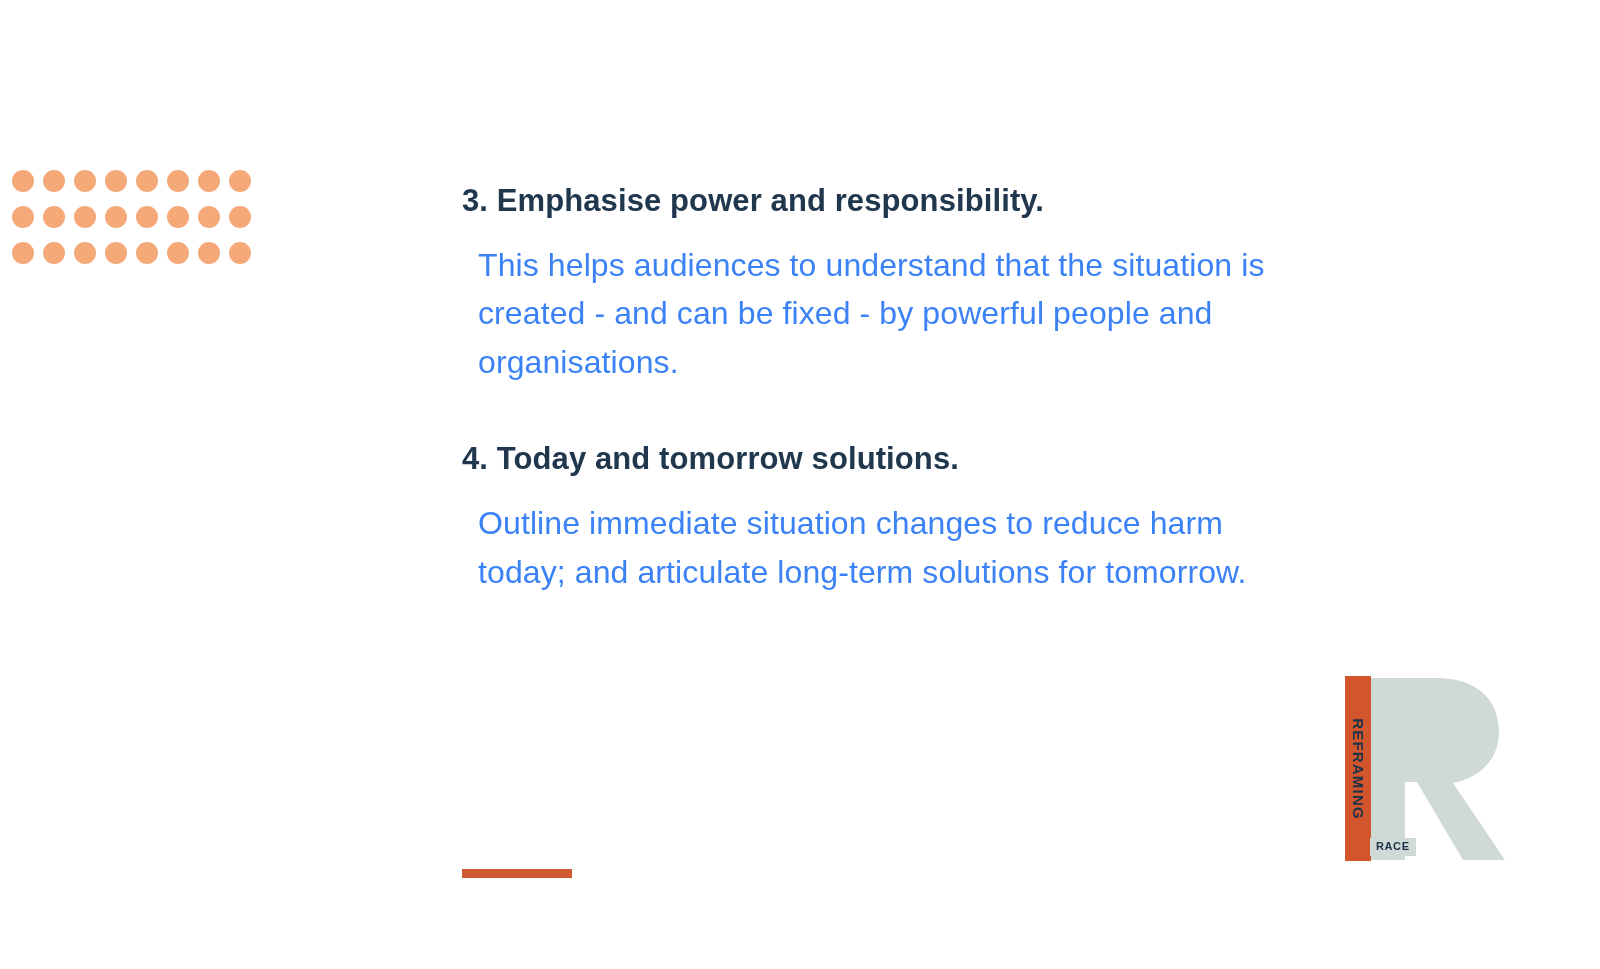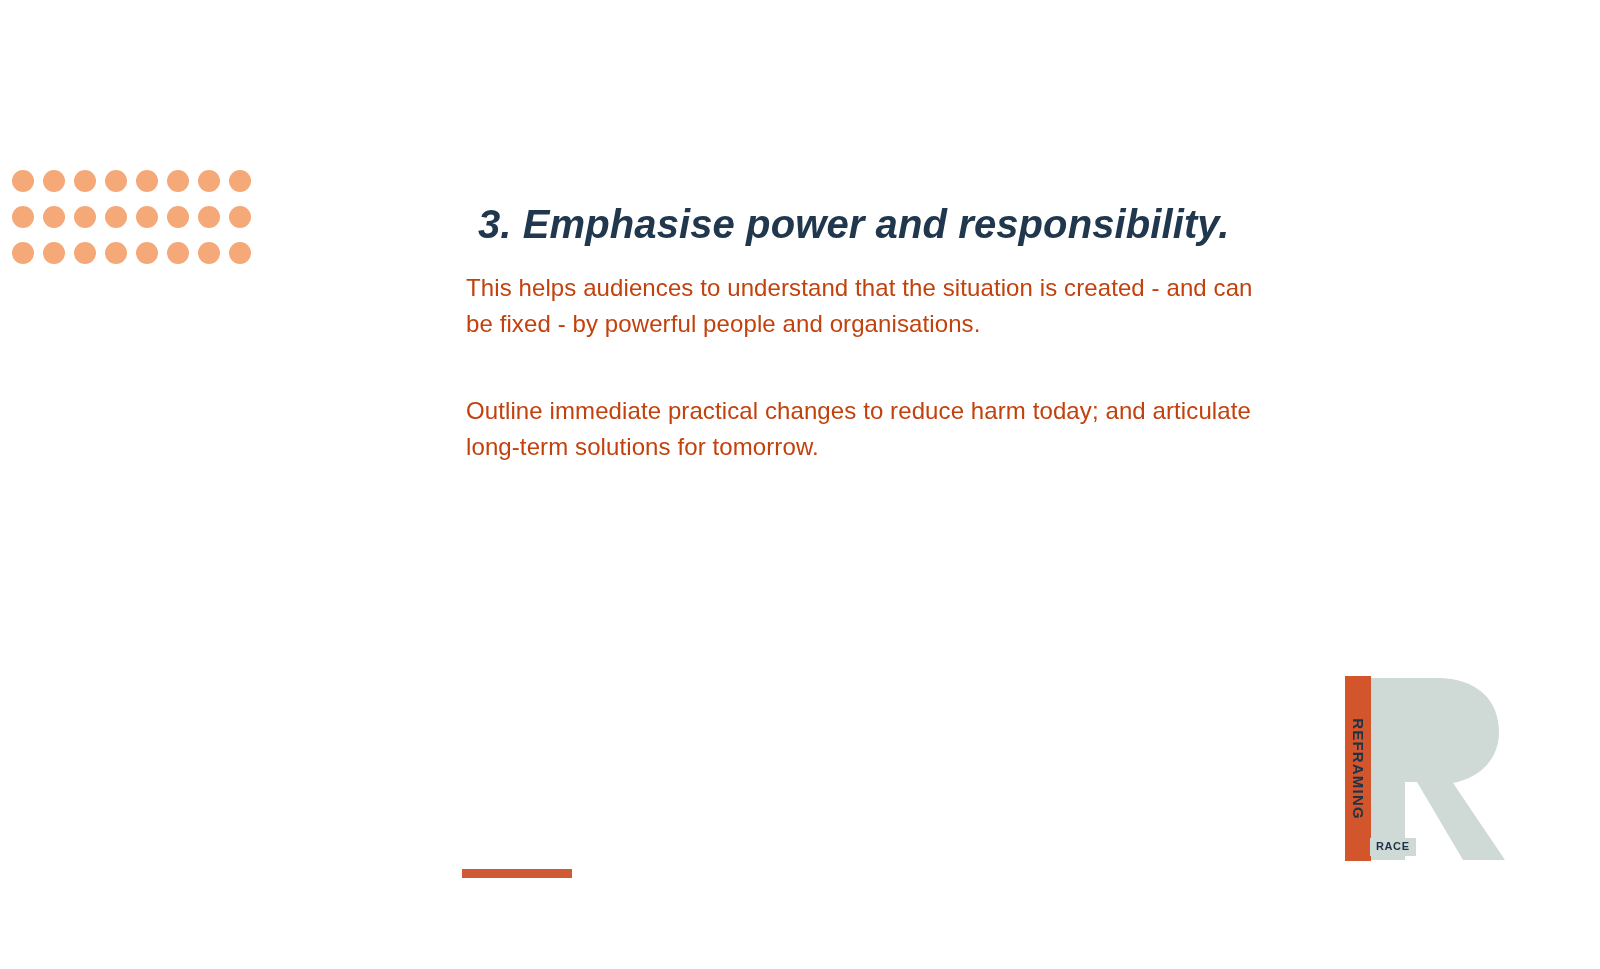--- a/index.html
+++ b/index.html
@@ -37,35 +37,34 @@
   #content {
     position: absolute;
     left: 462px;
     top: 178px;
     width: 830px;
   }
   .block { margin-bottom: 50px; }
   .block:last-child { margin-bottom: 0; }
 
   .block-heading {
-    font-size: 40px;
+    font-size: 31px;
     font-weight: bold;
     line-height: 1.5;
     letter-spacing: 0.1px;
     color: #20374e;
-    margin: 16px;
-    font-style: italic;
+    margin: 0;
   }
   .block-body {
-    font-size: 24px;
+    font-size: 32px;
     font-weight: normal;
     line-height: 1.52;
     letter-spacing: 0.1px;
-    color: #c2410c;
-    margin: 4px;
+    color: #3b82f6;
+    margin: 16px;
     max-width: 820px;
   }
 
   
   #accent-rule {
     position: absolute;
     left: 462px;
     top: 869px;
     width: 110px;
     height: 9px;
@@ -151,21 +150,22 @@
 </div>
 
 <div id="content">
 
   <div class="block">
     <p class="block-heading">3. Emphasise power and responsibility.</p>
     <p class="block-body">This helps audiences to understand that the situation is created - and can be fixed - by powerful people and organisations.</p>
   </div>
 
   <div class="block">
-    <p class="block-body">Outline immediate practical changes to reduce harm today; and articulate long-term solutions for tomorrow.</p>
+    <p class="block-heading">4. Today and tomorrow solutions.</p>
+    <p class="block-body">Outline immediate situation changes to reduce harm today; and articulate long-term solutions for tomorrow.</p>
   </div>
 
 </div>
 
 <div id="accent-rule"></div>
 
 <div id="logo">
   <div class="logo-r">
     <svg viewBox="0 0 150 190" width="150" height="190" aria-hidden="true">
       <path d="M8 4 H78 C118 4 140 26 140 58 C140 86 120 104 94 109 L146 186 H104 L58 108 H46 V186 H8 Z" fill="#cfd9d5"></path>

